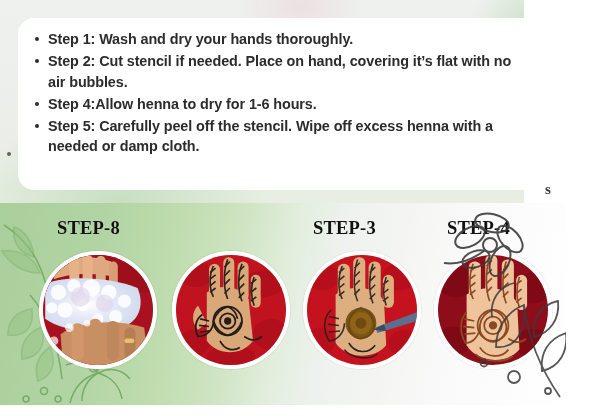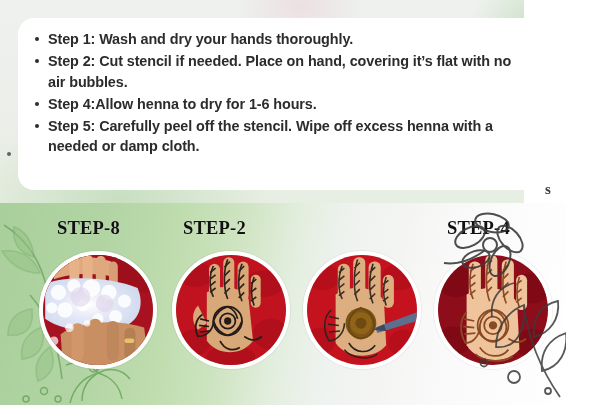--- a/index.html
+++ b/index.html
@@ -257,21 +257,20 @@
         </g>
         <rect x="74" y="76" width="9" height="4" rx="2" fill="#e8c26a"></rect>
         <g fill="#ffffff" opacity=".7">
           <circle cx="24" cy="66" r="4"></circle>
             <circle cx="40" cy="62" r="3"></circle>
           <circle cx="10" cy="78" r="4"></circle>
         </g>
       </svg>
     </div>
 
-    <div class="step-label" style="left:183px; top:15px;">STEP-2</div>
     <div class="step-circle" style="left:172px; top:48px; width:118px; height:118px;">
       <svg class="step-photo" viewBox="0 0 100 100" preserveAspectRatio="xMidYMid slice">
         <rect width="100" height="100" fill="#c0121f"></rect>
         <g fill="#a50d19" opacity=".55">
           <ellipse cx="18" cy="18" rx="16" ry="11"></ellipse>
             <ellipse cx="80" cy="26" rx="18" ry="12"></ellipse>
           <ellipse cx="86" cy="72" rx="16" ry="14"></ellipse>
             <ellipse cx="16" cy="80" rx="15" ry="12"></ellipse>
           <ellipse cx="50" cy="92" rx="22" ry="10"></ellipse>
         </g>
@@ -302,20 +301,21 @@
           <path d="M34 60 C36 54 40 49 47 47"></path>
           <path d="M47 73 C40 71 36 66 34 60"></path>
           <path d="M24 54 C18 58 16 66 20 74 C28 74 34 68 34 60"></path>
           <path d="M22 58 l8 2 M21 64 l9 1 M22 70 l9 -1"></path>
           <path d="M62 74 C68 78 74 78 78 74"></path>
           <path d="M40 78 C44 86 52 88 58 84"></path>
         </g>
       </svg>
     </div>
 
+    <div class="step-label" style="left:313px; top:15px;">STEP-3</div>
     <div class="step-circle" style="left:303px; top:48px; width:118px; height:118px;">
       <svg class="step-photo" viewBox="0 0 100 100" preserveAspectRatio="xMidYMid slice">
         <rect width="100" height="100" fill="#c5121f"></rect>
         <g fill="#a80d19" opacity=".5">
           <ellipse cx="14" cy="20" rx="16" ry="12"></ellipse>
             <ellipse cx="84" cy="20" rx="16" ry="12"></ellipse>
           <ellipse cx="12" cy="78" rx="14" ry="12"></ellipse>
             <ellipse cx="88" cy="80" rx="14" ry="12"></ellipse>
         </g>
         <g fill="#ddae80">

